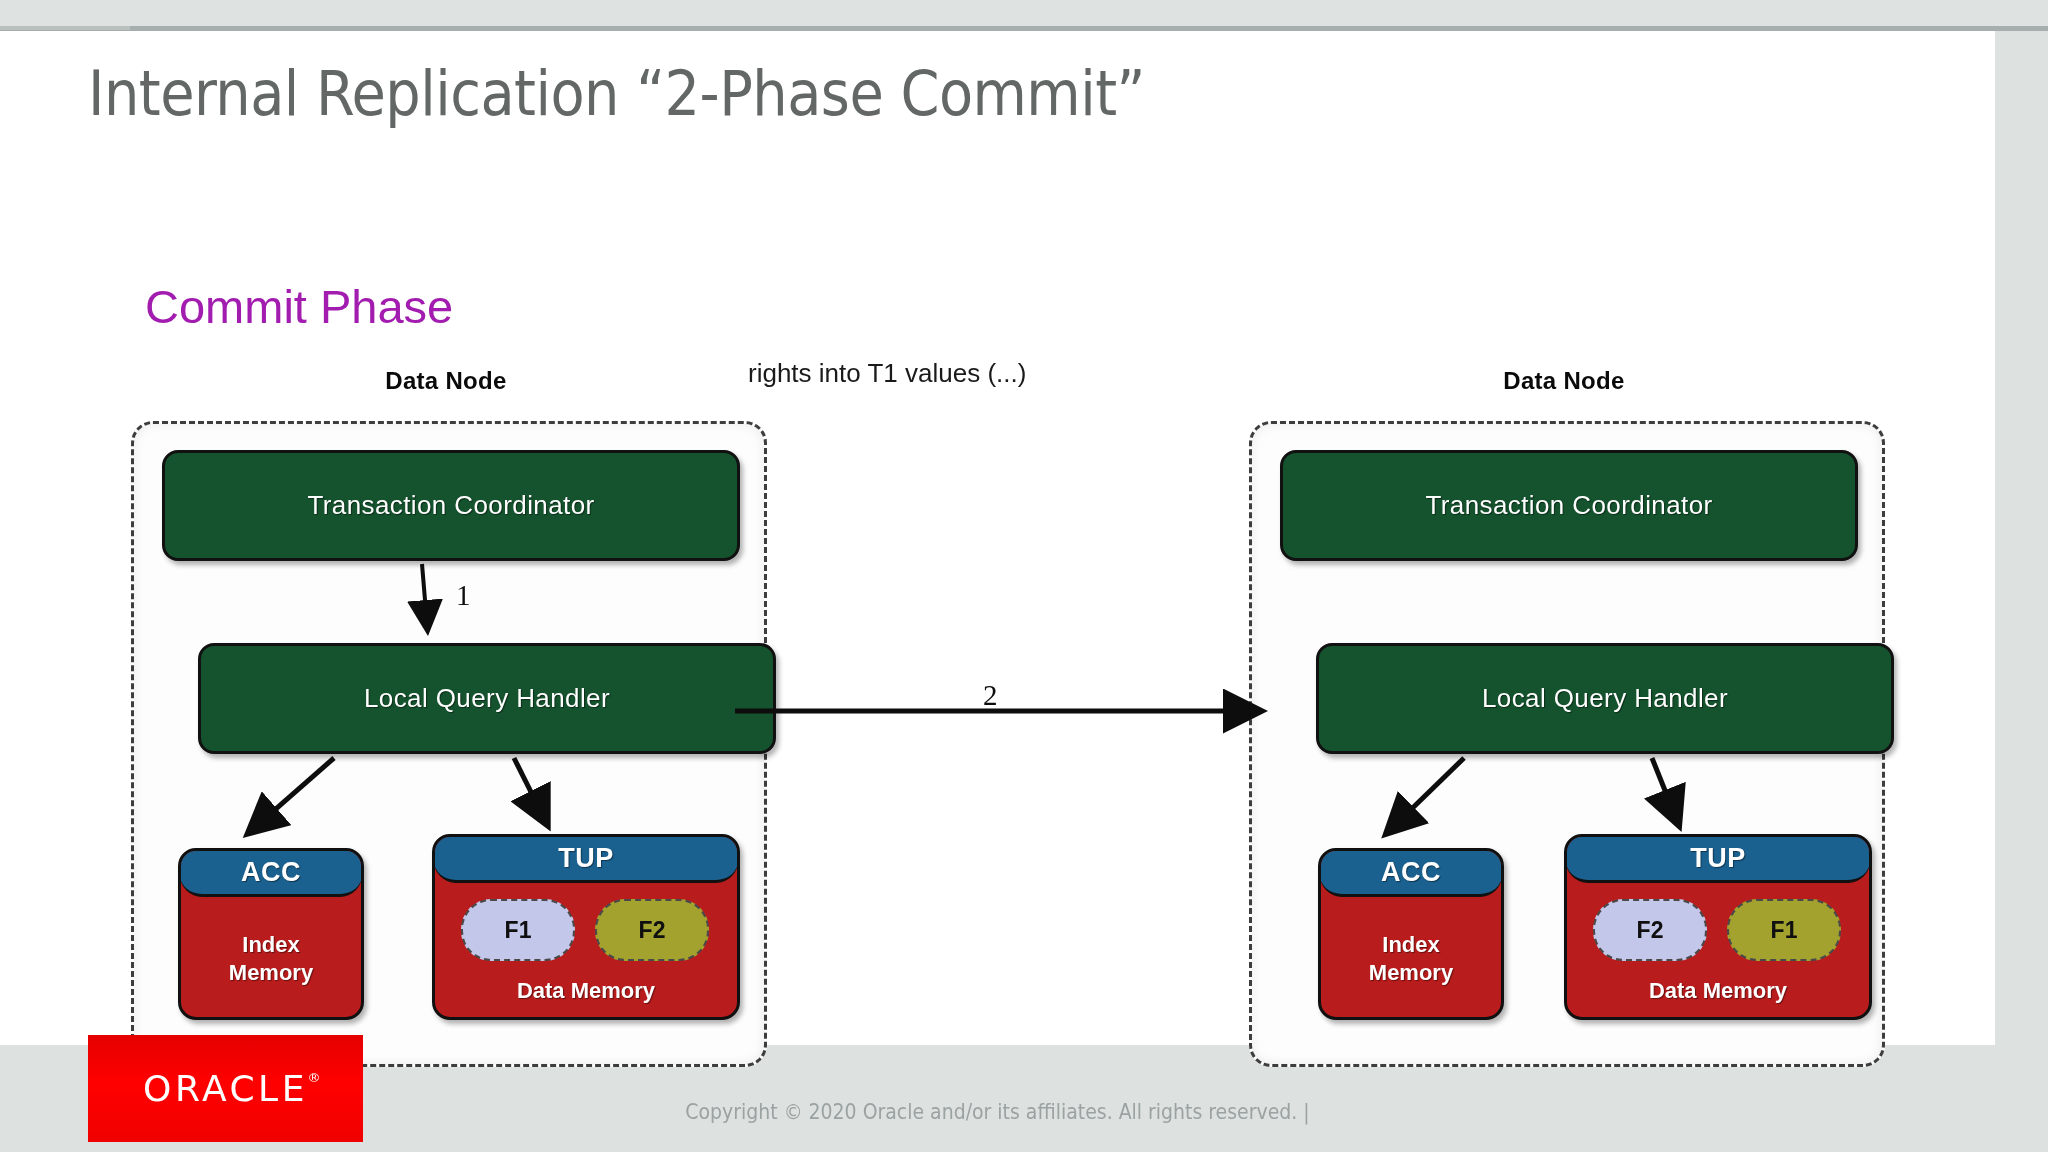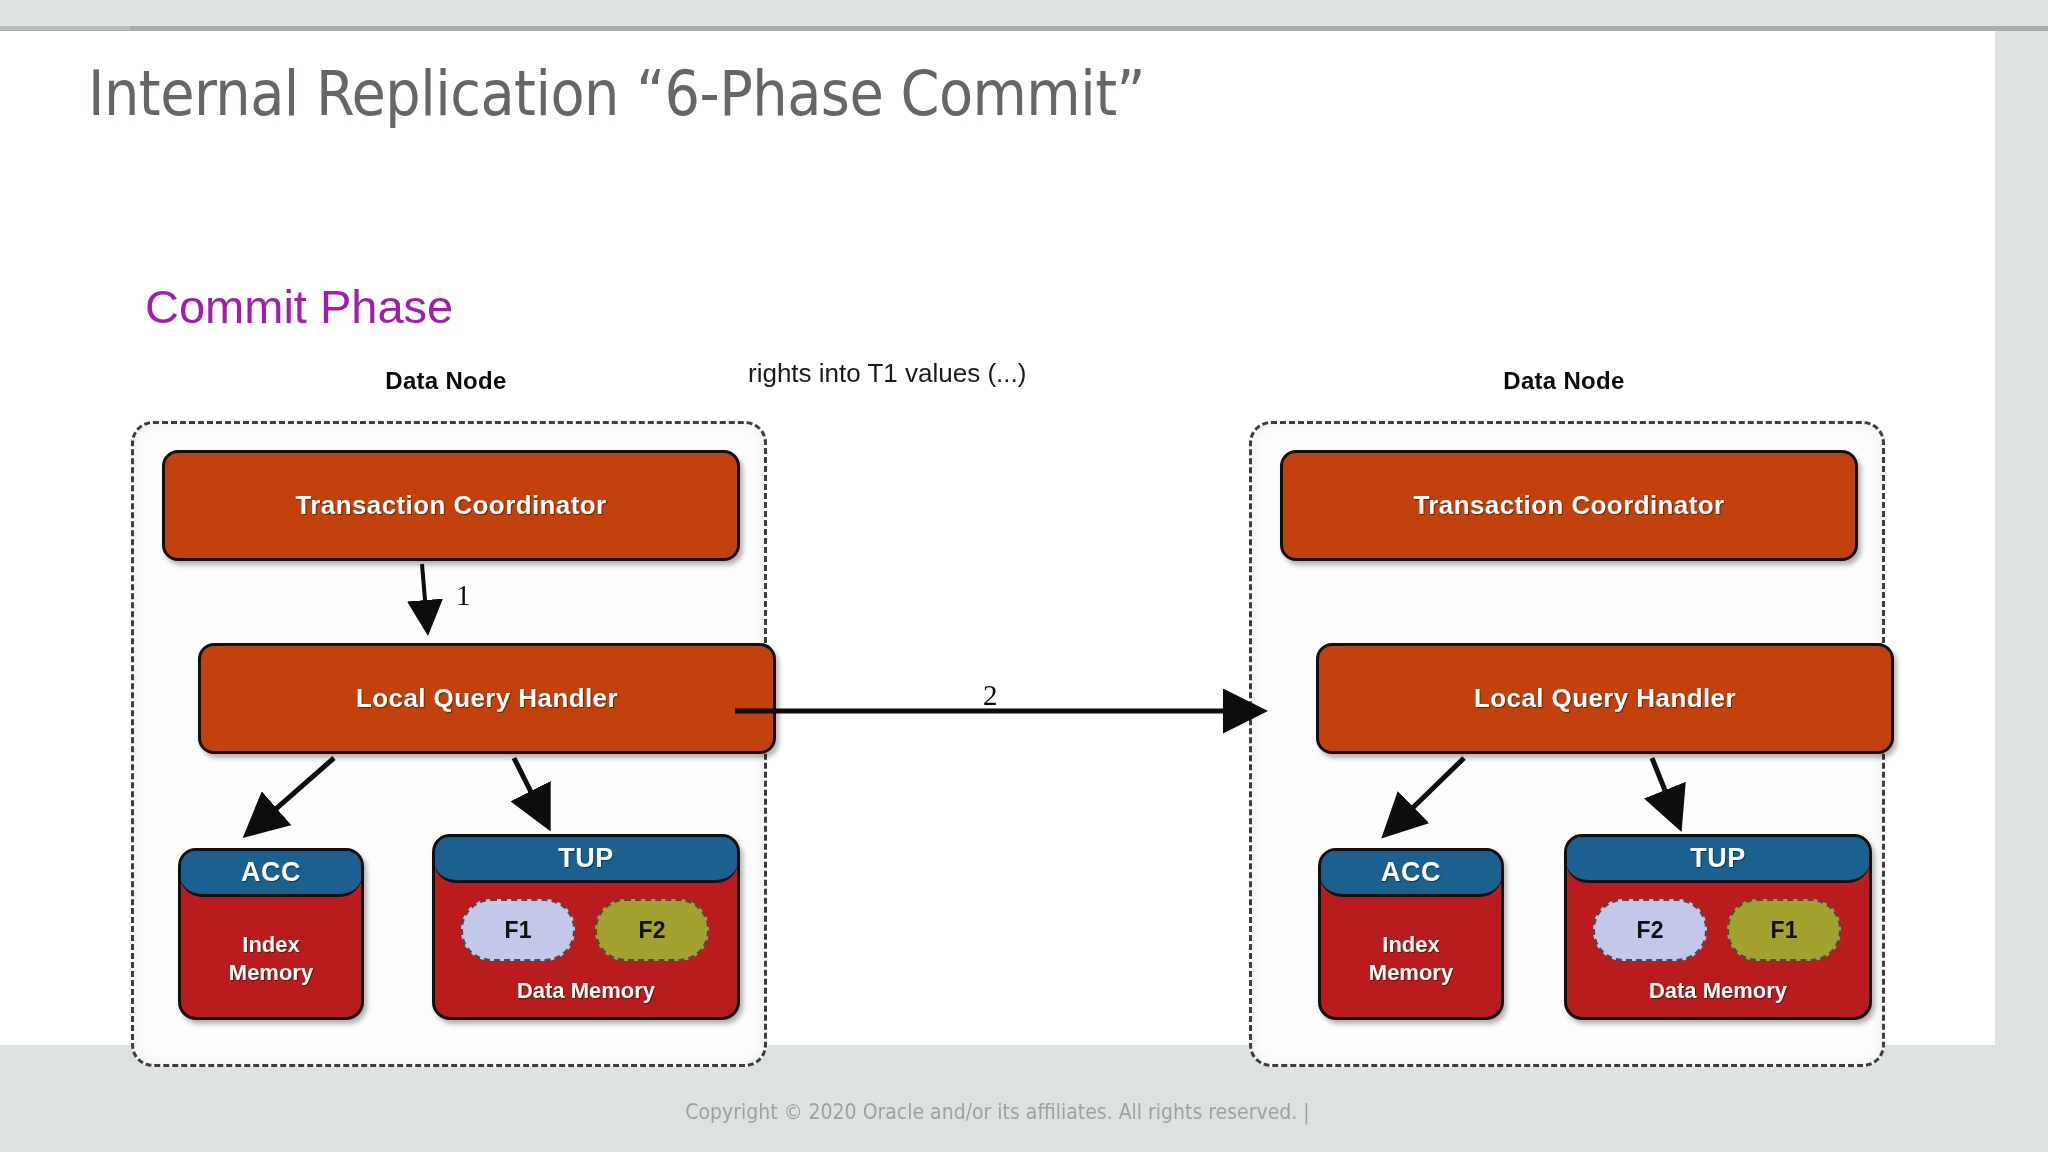--- a/index.html
+++ b/index.html
@@ -115,26 +115,26 @@
     border-radius: 22px;
     background: #fdfdfd;
     box-shadow: 0 0 12px rgba(0,0,0,0.08) inset;
   }
   .data-node.left  { left: 131px; }
   .data-node.right { left: 1249px; }
 
   
   .blue-box {
     position: absolute;
-    background: #c2410c;
+    background: #14532d;
     border: 3px solid #111111;
     border-radius: 16px;
     color: #ffffff;
     font-size: 26px;
-    font-weight: bold;
+    font-weight: normal;
     display: flex;
     align-items: center;
     justify-content: center;
     letter-spacing: 0.4px;
     text-shadow: 1px 1px 1px rgba(0,0,0,0.45);
     box-shadow: 3px 4px 5px rgba(0,0,0,0.30);
   }
   .tc-box {
     left: 28px; top: 26px;
     width: 572px; height: 105px;
@@ -271,21 +271,21 @@
 <div id="viewer">
 
   <div id="top-band"></div>
   <div id="top-rule"></div>
   <div id="top-rule-left"></div>
   <div id="right-margin"></div>
   <div id="bottom-band"></div>
 
   <div id="slide">
 
-    <div id="slide-title">Internal Replication “6-Phase Commit”</div>
+    <div id="slide-title">Internal Replication “2-Phase Commit”</div>
 
     <div id="phase-label">Commit Phase</div>
 
     <div id="sql-text">rights into T1 values (...)</div>
 
     <div class="node-caption" style="left:131px; top:336px; width:630px;">Data Node</div>
 
     <div class="data-node left">
 
       <div class="blue-box tc-box">Transaction Coordinator</div>
@@ -363,16 +363,21 @@
         <marker id="ah4" markerWidth="9" markerHeight="9" refX="6" refY="4.5" orient="auto">
           <path d="M0,0 L9,4.5 L0,9 z" fill="#0d0d0d"></path>
         </marker>
       </defs>
       <line x1="0" y1="40" x2="518" y2="40" stroke="#0d0d0d" stroke-width="5" marker-end="url(#ah4)"></line>
     </svg>
     <div class="arrow-num" style="left:983px; top:648px;">2</div>
 
   </div>
 
+  <div id="oracle-logo">
+    <span id="oracle-wordmark">
+      <span>ORACLE</span><span id="oracle-reg">®</span>
+    </span>
+  </div>
 
   <div id="copyright">Copyright © 2020 Oracle and/or its affiliates. All rights reserved.  |</div>
 
 </div>
 
 </body></html>

